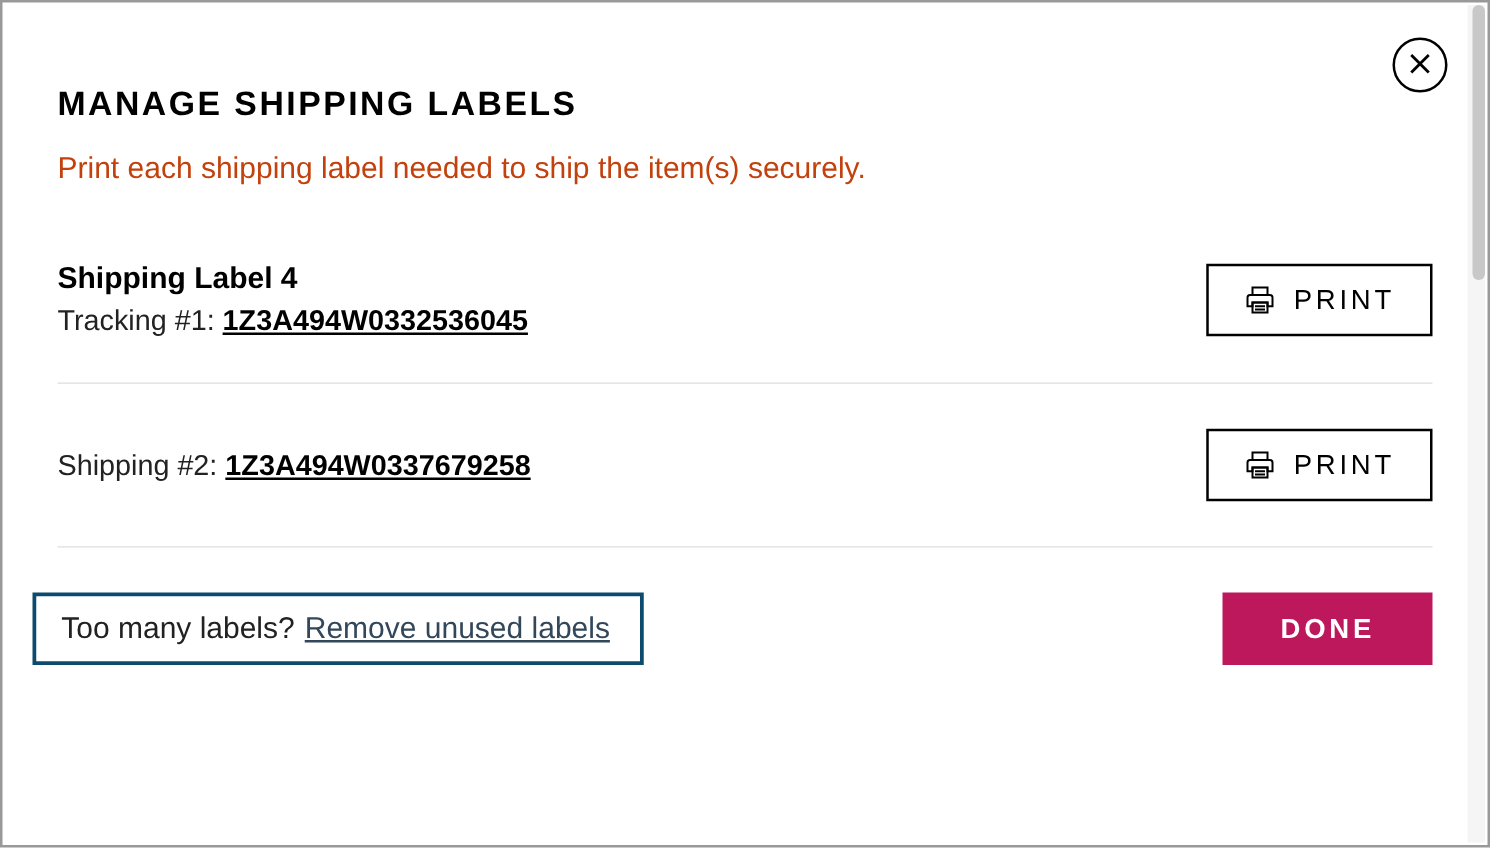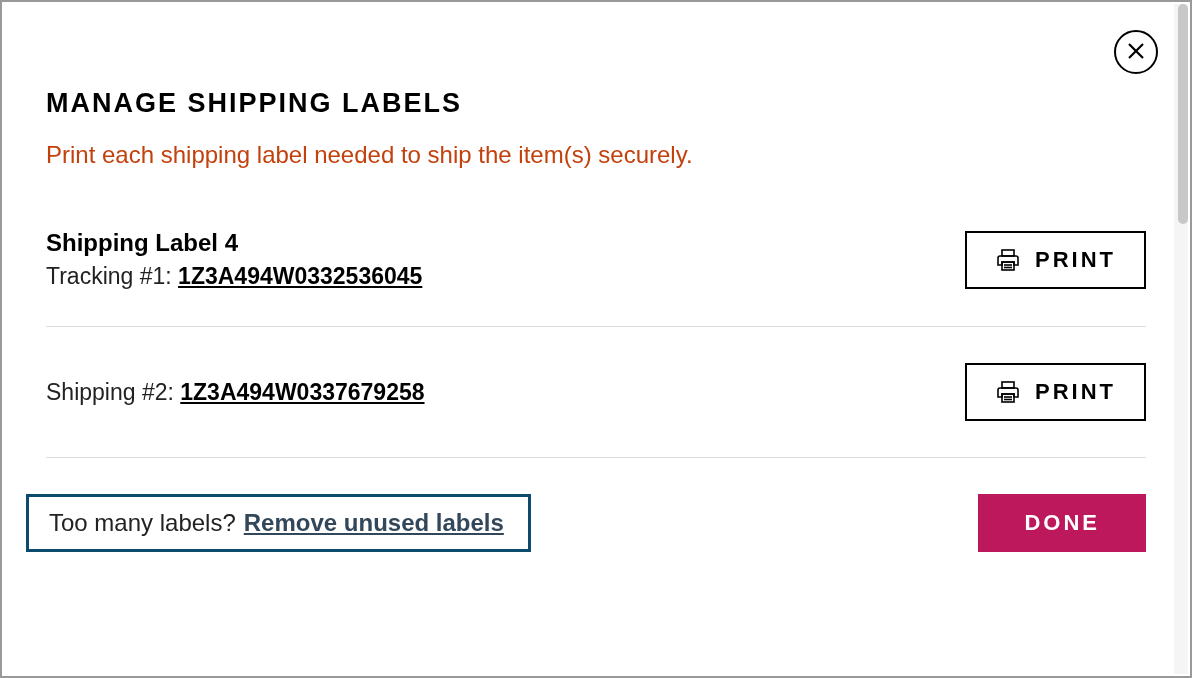--- a/index.html
+++ b/index.html
@@ -10,21 +10,21 @@
     body {
       font-family: -apple-system, BlinkMacSystemFont, "Segoe UI", Helvetica, Arial, sans-serif;
       width: 1192px;
       height: 678px;
       background: #fff;
       border: 2px solid #999;
       position: relative;
       overflow: hidden;
     }
     .modal {
-      padding: 40px 44px 40px 44px;
+      padding: 20px 44px 40px 44px;
       position: relative;
     }
     .close-btn {
       position: absolute;
       top: 28px;
       right: 32px;
       width: 44px;
       height: 44px;
       border: 2px solid #000;
       border-radius: 50%;
@@ -87,21 +87,21 @@
     }
     .print-btn {
       border: 2px solid #000;
       background: #fff;
       padding: 14px 28px;
       cursor: pointer;
       display: flex;
       align-items: flex-end;
       gap: 14px;
       font-size: 22px;
-      font-weight: 700;
+      font-weight: 400;
       letter-spacing: 3px;
       color: #000;
     }
     .print-icon {
       width: 26px;
       height: 26px;
       display: flex;
       align-items: center;
       justify-content: center;
     }
@@ -119,21 +119,21 @@
       gap: 8px;
       margin-left: -20px;
     }
     .too-many {
       font-size: 24px;
       color: #222;
       font-weight: 400;
     }
     .remove-link {
       font-size: 24px;
-      font-weight: 700;
+      font-weight: 400;
       text-decoration: underline;
       color: #33475b;
       cursor: pointer;
       text-align: right;
     }
     .done-btn {
       background: #be185d;
       color: #fff;
       border: none;
       padding: 16px 46px;

